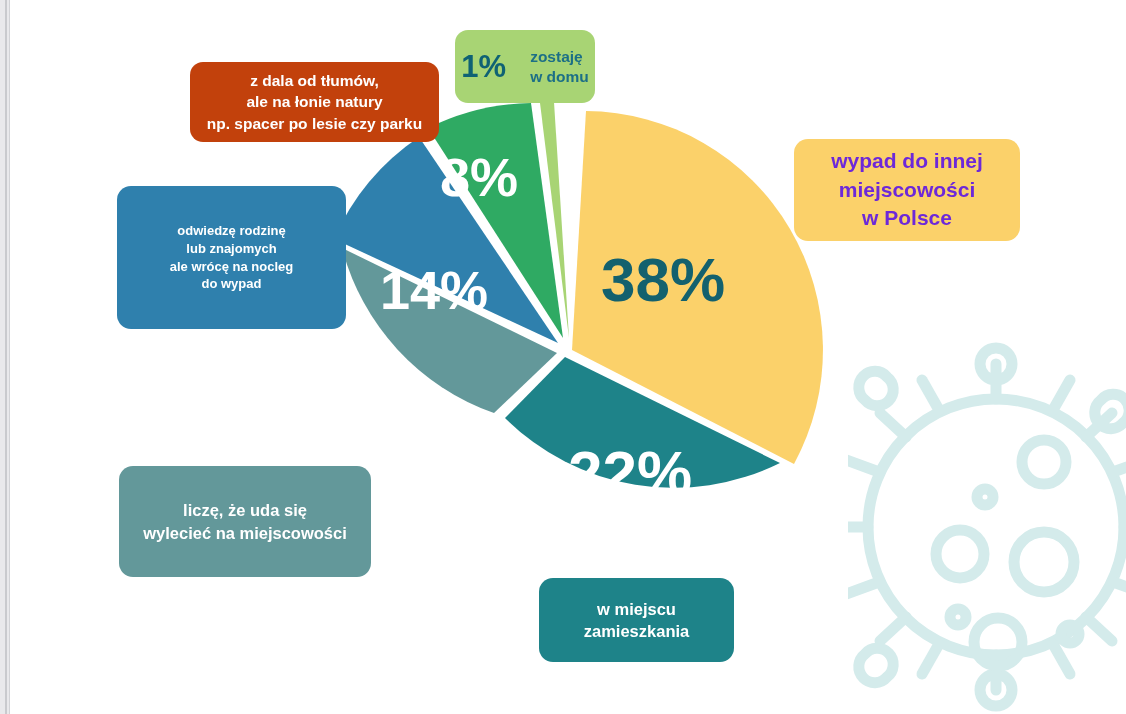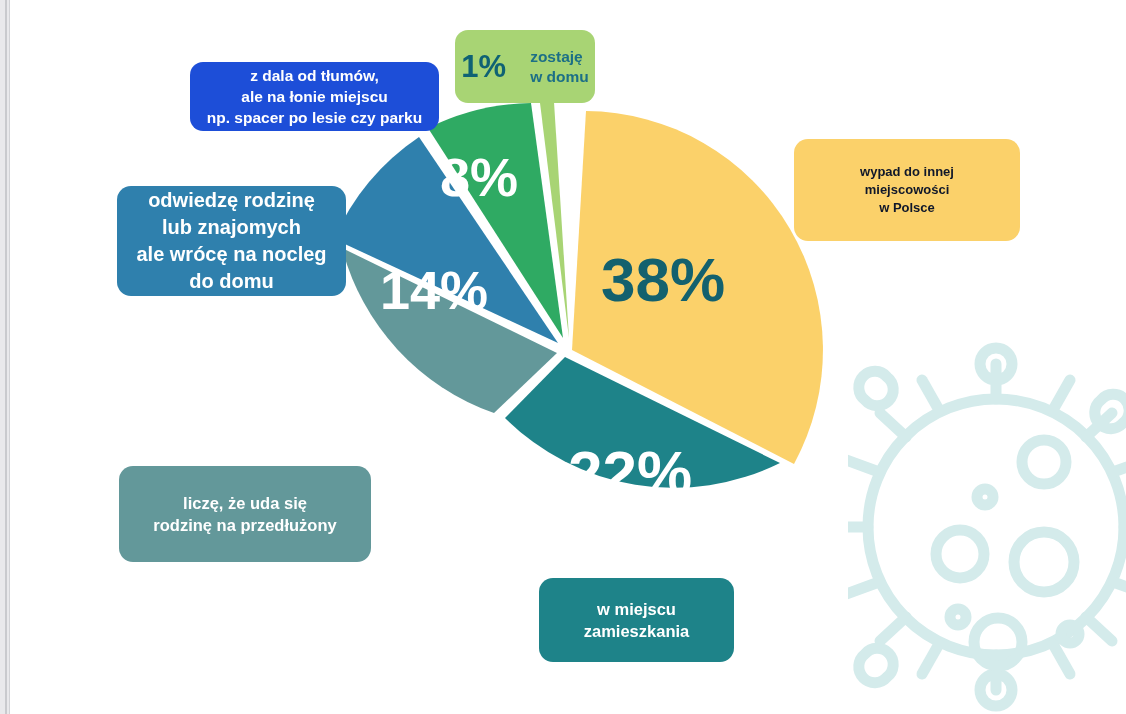--- a/index.html
+++ b/index.html
@@ -81,22 +81,22 @@
     justify-content: center;
     text-align: center;
     color: #ffffff;
     line-height: 1.36;
     padding: 12px 16px;
   }
   .callout .line { display: block; white-space: nowrap; }
 
   #callout-natura {
     left: 190px; top: 62px;
-    width: 249px; height: 69px;
-    background: #1d4ed8;
+    width: 249px; height: 80px;
+    background: #c2410c;
     font-size: 15.5px;
     font-weight: 600;
     border-radius: 13px;
   }
   #callout-dom {
     left: 455px; top: 30px;
     width: 140px; height: 73px;
     background: #a8d474;
     border-radius: 13px;
     flex-direction: row;
@@ -112,45 +112,45 @@
   #callout-dom .txt {
     font-size: 15.5px;
     font-weight: 600;
     color: #1c6f86;
     text-align: left;
     line-height: 1.25;
     margin-left: 16px;
   }
   #callout-rodzina {
     left: 117px; top: 186px;
-    width: 229px; height: 110px;
+    width: 229px; height: 143px;
     background: #2f80ad;
-    font-size: 20px;
+    font-size: 13px;
     font-weight: 600;
   }
   #callout-granica {
     left: 119px; top: 466px;
-    width: 252px; height: 96px;
+    width: 252px; height: 111px;
     background: #63989a;
     font-size: 16.5px;
     font-weight: 600;
   }
   #callout-zamieszkanie {
     left: 539px; top: 578px;
     width: 195px; height: 84px;
     background: #1e8389;
     font-size: 16.5px;
     font-weight: 600;
   }
   #callout-polska {
     left: 794px; top: 139px;
     width: 226px; height: 102px;
     background: #fbd16a;
-    color: #0f172a;
-    font-size: 13px;
+    color: #6d28d9;
+    font-size: 21px;
     font-weight: 700;
   }
 </style>
 </head>
 <body>
 
 <div id="stage">
 
   <div class="edge-strip">
     <div class="inner-line"></div>
@@ -226,42 +226,42 @@
         <text class="slice-label big" x="312" y="378">22%</text>
         <text class="slice-label" x="120" y="333">17%</text>
         <text class="slice-label" x="116" y="195">14%</text>
         <text class="slice-label" x="161" y="82">8%</text>
       </g>
     </svg>
   </div>
 
   <div class="callout" id="callout-natura">
     <span class="line">z dala od tłumów,</span>
-    <span class="line">ale na łonie miejscu</span>
+    <span class="line">ale na łonie natury</span>
     <span class="line">np. spacer po lesie czy parku</span>
   </div>
 
   <div class="callout" id="callout-dom">
     <span class="pct">1%</span>
     <span class="txt">
       <span class="line">zostaję</span>
       <span class="line">w domu</span>
     </span>
   </div>
 
   <div class="callout" id="callout-rodzina">
     <span class="line">odwiedzę rodzinę</span>
     <span class="line">lub znajomych</span>
     <span class="line">ale wrócę na nocleg</span>
-    <span class="line">do domu</span>
+    <span class="line">do wypad</span>
   </div>
 
   <div class="callout" id="callout-granica">
     <span class="line">liczę, że uda się</span>
-    <span class="line">rodzinę na przedłużony</span>
+    <span class="line">wylecieć na miejscowości</span>
   </div>
 
   <div class="callout" id="callout-zamieszkanie">
     <span class="line">w miejscu</span>
     <span class="line">zamieszkania</span>
   </div>
 
   <div class="callout" id="callout-polska">
     <span class="line">wypad do innej</span>
     <span class="line">miejscowości</span>

